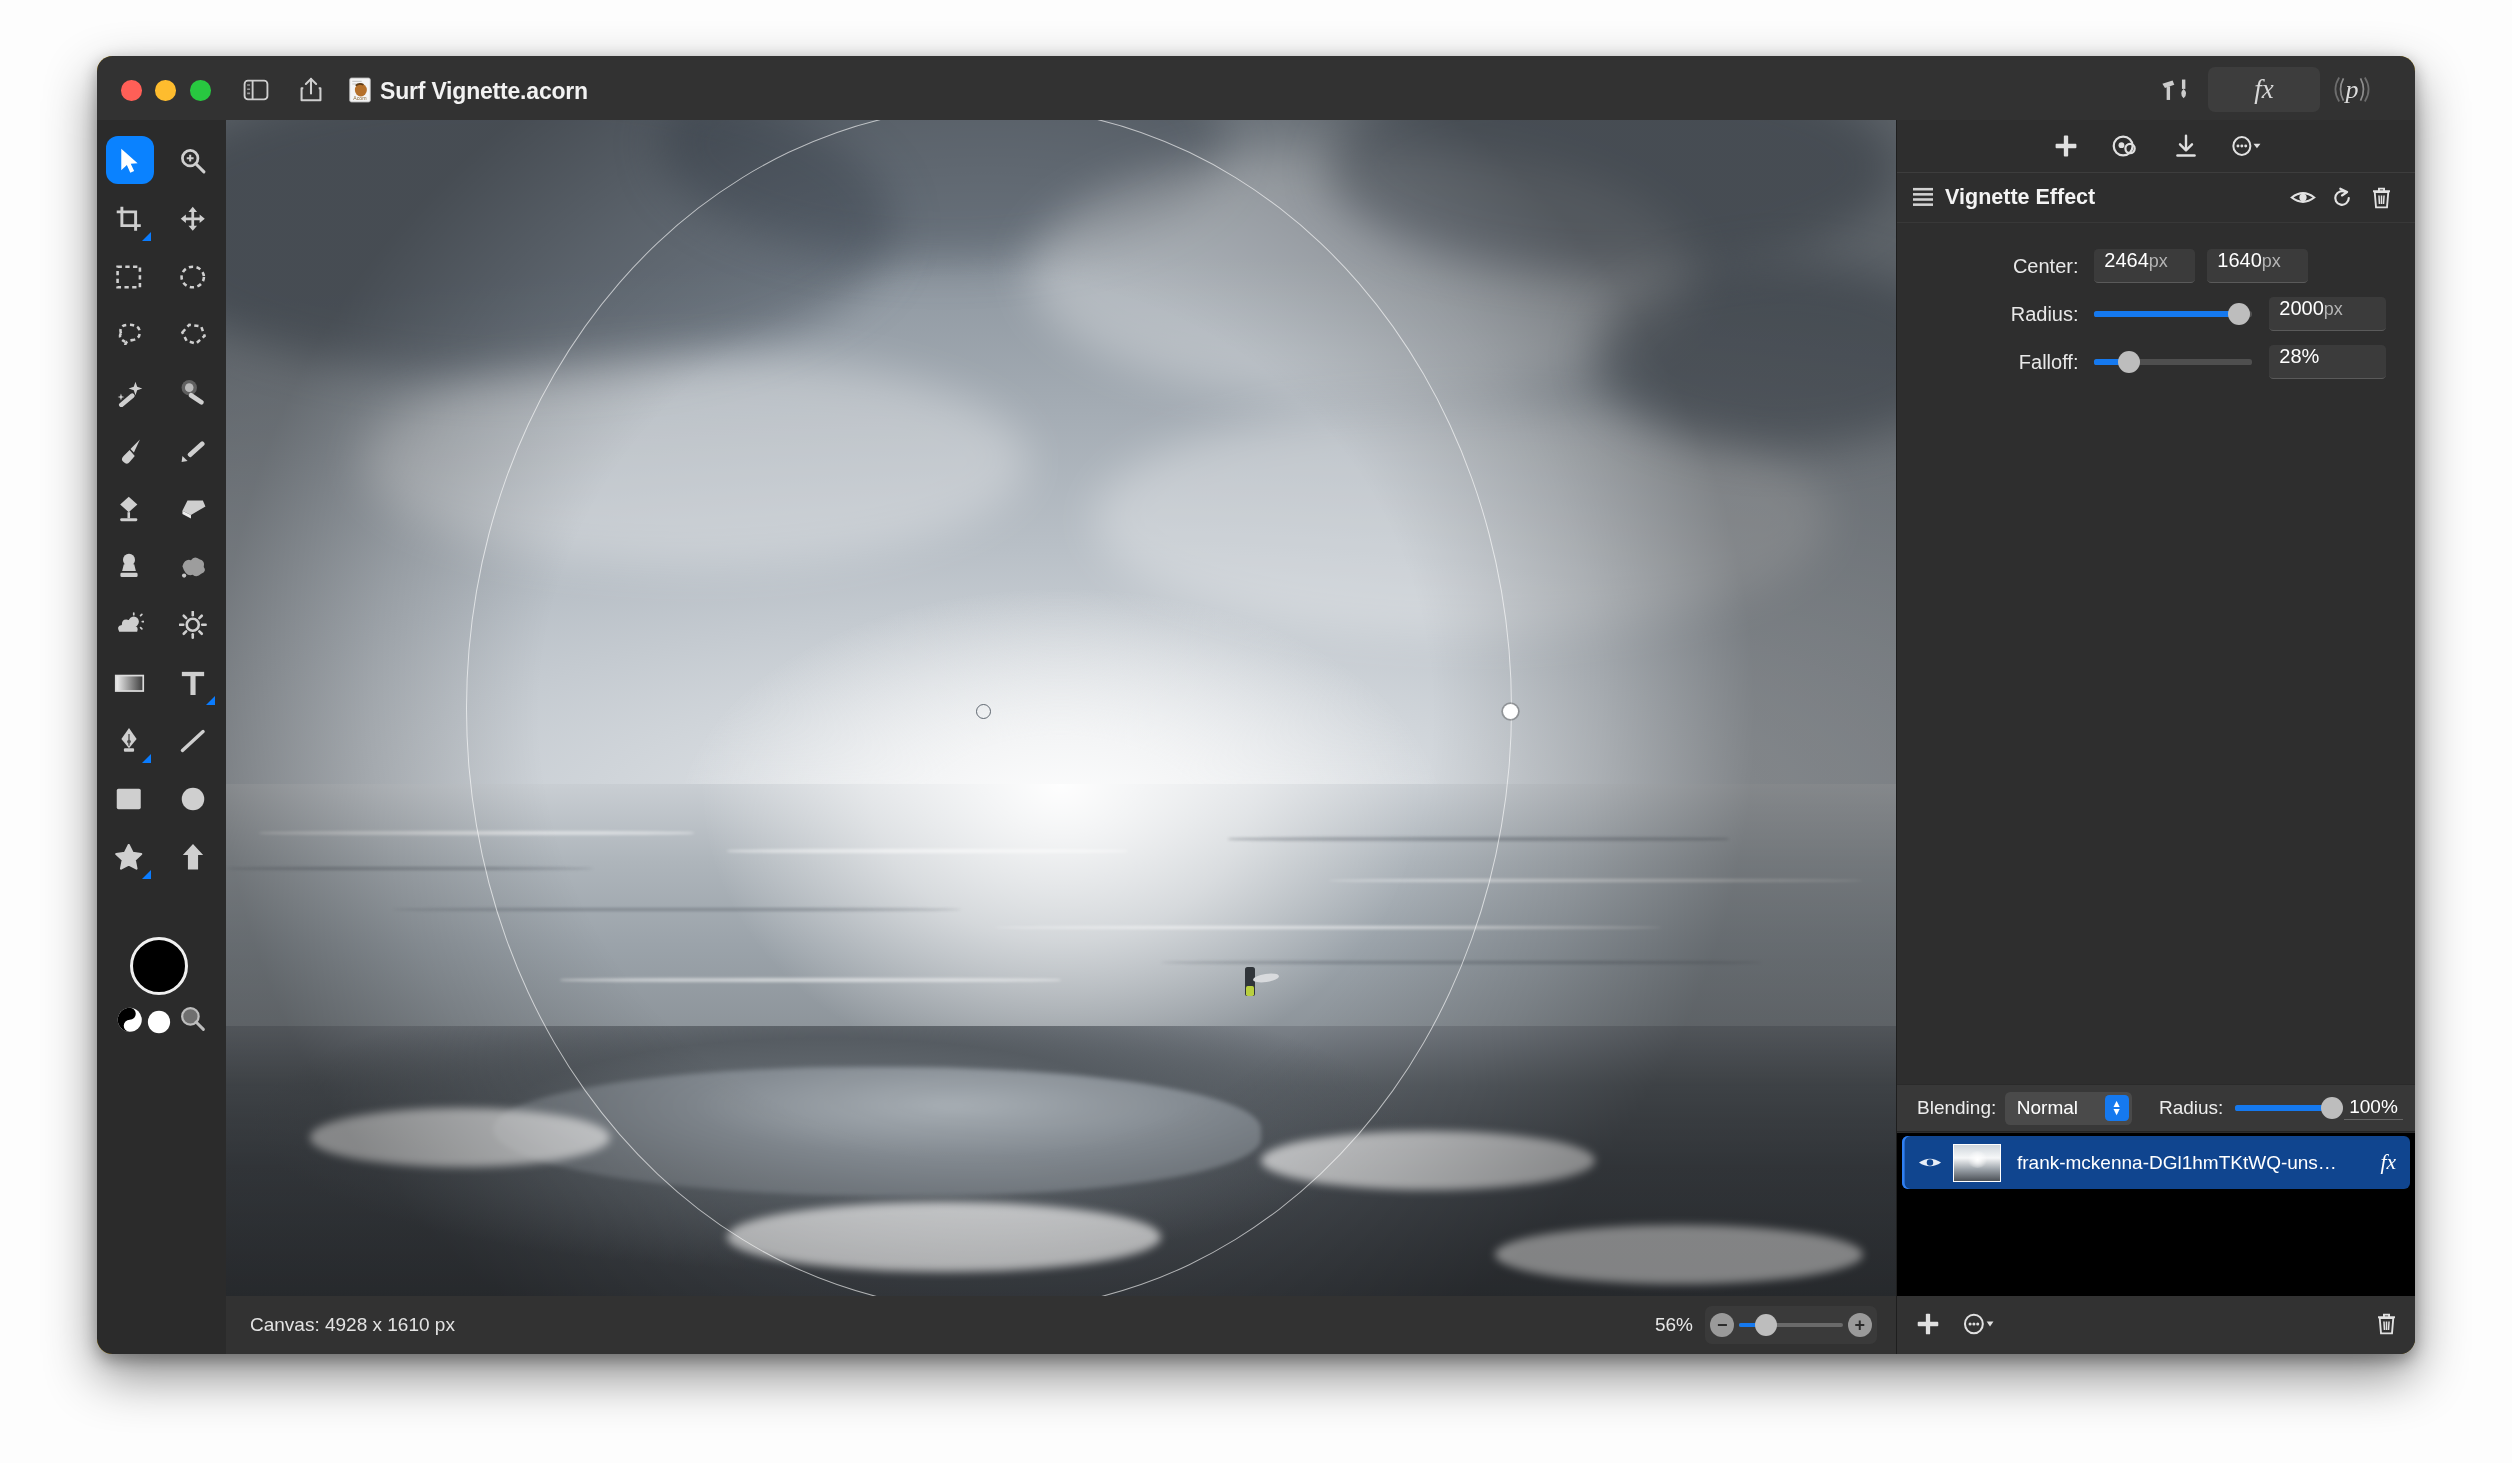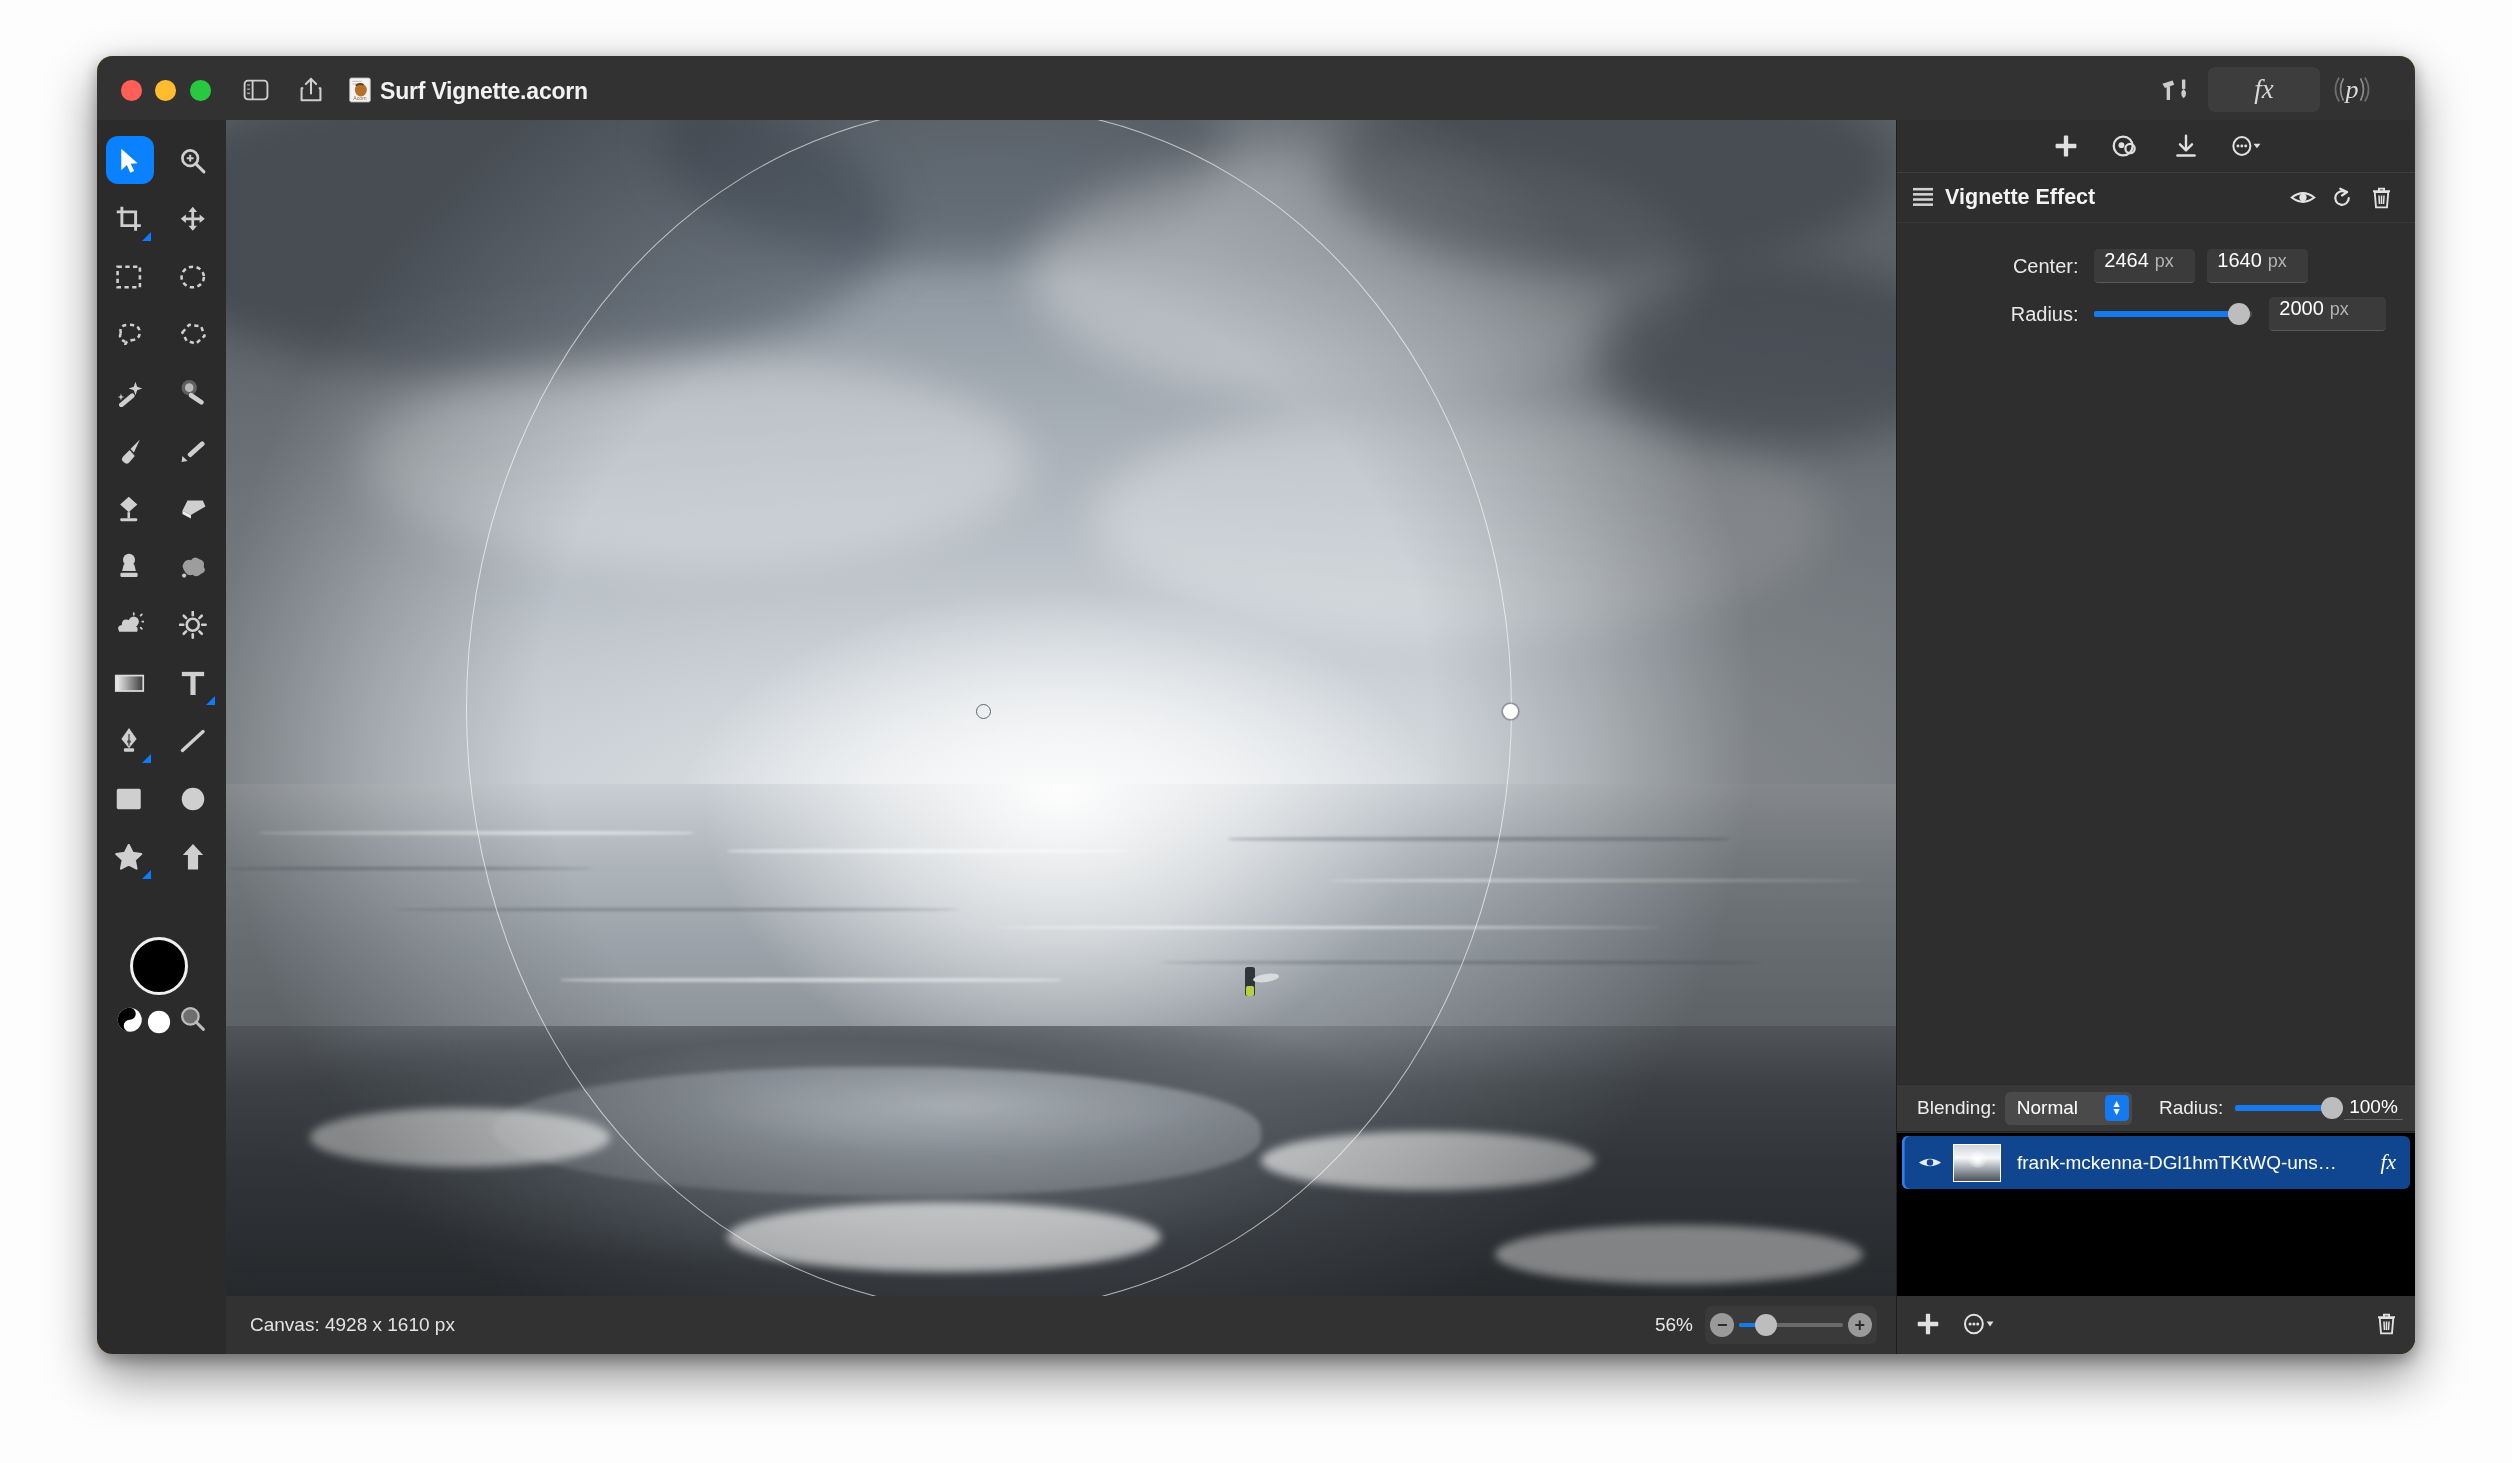--- a/index.html
+++ b/index.html
@@ -264,21 +264,21 @@
   .param-row {
     display: flex; align-items: center; height: 48px; padding-right: 22px;
   }
   .param-label {
     width: 197px; text-align: right; padding-right: 15.5px;
     font-size: 20px; color: #e8e8e8; white-space: nowrap;
   }
   .num-field {
     height: 34px; border-radius: 4.3px; background: #3b3b3b;
     border-bottom: 0.9px solid #5a5a5a;
-    display: flex; align-items: baseline; padding: 0 10.3px; gap: 6px;
+    display: flex; align-items: baseline; padding: 0 10.3px; gap: 0;
     font-size: 20px; color: #ffffff;
   }
   .num-field .unit { font-size: 18px; color: #b4b4b4; }
   .num-field.center { width: 101px; margin-right: 12px; }
   .num-field.value  { width: 117px; margin-left: 17px; }
 
   .slider { position: relative; width: 158px; height: 34px; display: flex; align-items: center; }
   .sl-track { position: absolute; left: 0; right: 0; height: 5.2px; border-radius: 2.6px; background: #4f4f4f; }
   .sl-fill  { position: absolute; left: 0; height: 5.2px; border-radius: 2.6px; background: #1579ef; }
   .sl-knob  { position: absolute; width: 22px; height: 22px; border-radius: 50%; background: #bdbdbd; margin-left: -11px; }
@@ -779,20 +779,31 @@
             <div class="sl-fill" style="width:92%"></div>
             <div class="sl-knob" style="left:92%"></div>
           </div>
           <div class="num-field value">
             <span>2000</span>
             <span class="unit">px</span>
           </div>
         </div>
 
 
+        <div class="param-row">
+          <div class="param-label">Falloff:</div>
+          <div class="slider">
+            <div class="sl-track"></div>
+            <div class="sl-fill" style="width:22%"></div>
+            <div class="sl-knob" style="left:22%"></div>
+          </div>
+          <div class="num-field value">
+            <span>28%</span>
+          </div>
+        </div>
       </div>
 
       <div id="blend-bar">
         <span id="blend-label">Blending:</span>
         <div id="blend-select">
           <span>Normal</span>
           <span id="blend-stepper">
             <span style="display:block">▲</span>
               <span style="display:block">▼</span>
           </span>

